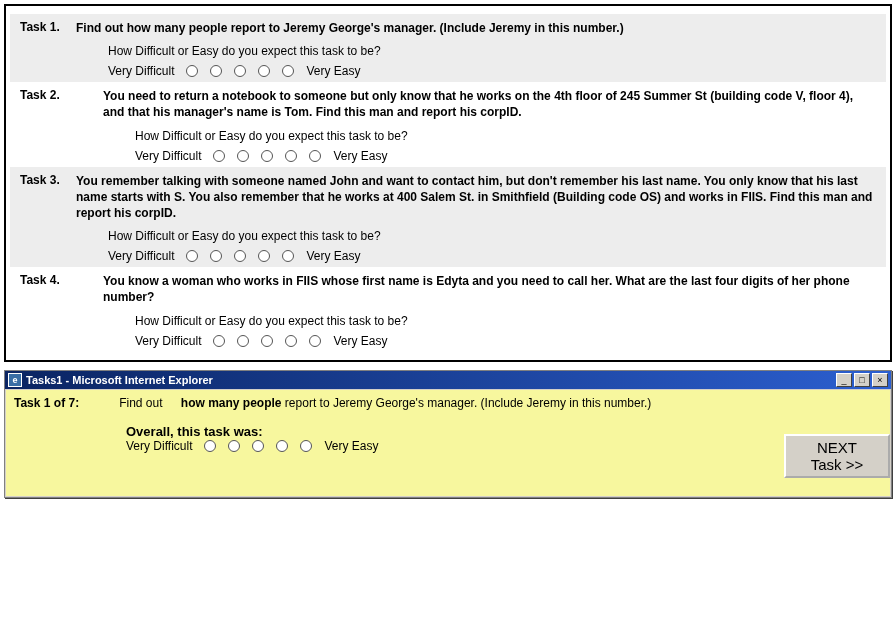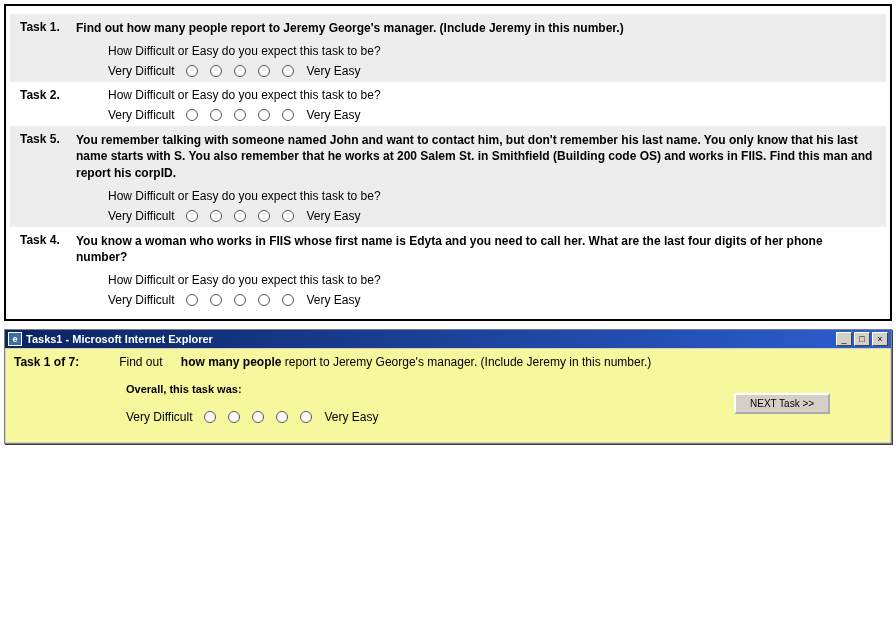--- a/index.html
+++ b/index.html
@@ -17,21 +17,21 @@
     background: #fff;
     padding: 8px 4px 8px 4px;
     width: 888px;
   }
   .task-block {
     display: flex;
     align-items: flex-start;
     padding: 6px 10px 4px 10px;
   }
   .task-block.gray { background: #ededed; }
-  .task-block.white { background: #ffffff; }
+  .task-block.white { background: #ffffff; gap: 27px; }
   .task-num {
     font-weight: bold;
     width: 56px;
     flex: 0 0 56px;
   }
   .task-body { flex: 1 1 auto; }
   .task-desc {
     font-weight: bold;
     margin-bottom: 8px;
     line-height: 1.35;
@@ -93,21 +93,21 @@
     border-right-color: #404040;
     border-bottom-color: #404040;
     font-size: 9px;
     line-height: 12px;
     text-align: center;
     color: #000;
     font-family: Tahoma, Arial, sans-serif;
   }
   .content-area {
     background: #f7f79e;
-    padding: 6px 6px 18px 8px;
+    padding: 6px 0 18px 8px;
     border: 1px solid #d4d0c8;
   }
   .task-header-line {
     display: flex;
     align-items: baseline;
     margin-bottom: 14px;
   }
   .task-of {
     font-weight: bold;
     margin-right: 40px;
@@ -124,29 +124,30 @@
   .enter-col { width: 140px; }
   .enter-col .lbl { font-weight: bold; font-size: 11px; margin-bottom: 2px; }
   .answer-input {
     width: 90px; height: 18px;
     border: 1px solid #000;
     background: #fff;
     padding: 1px 2px;
     font-size: 12px;
   }
   .overall-col { flex: 1 1 auto; }
-  .overall-col .lbl { font-weight: bold; font-size: 11px; margin-bottom: 15px; }
+  .overall-col .lbl { font-weight: bold; font-size: 13px; margin-bottom: 0; }
   .next-col { width: 150px; text-align: left; padding-top: 10px; }
   .next-btn {
     background: #d4d0c8;
     border: 2px outset #fff;
     padding: 3px 14px;
     font-family: Tahoma, Arial, sans-serif;
-    font-size: 10px;
+    font-size: 15px;
     cursor: pointer;
+    margin-left: 44px;
   }
 </style>
 </head>
 <body>
 
 <div class="top-panel">
 
   <div class="task-block gray">
     <div class="task-num">Task 1.</div>
     <div class="task-body">
@@ -160,37 +161,38 @@
         <span class="radio"></span>
         <span class="radio"></span>
         <span class="lbl-right">Very Easy</span>
       </div>
     </div>
   </div>
 
   <div class="task-block white">
     <div class="task-num">Task 2.</div>
     <div class="task-body">
+      <div class="task-desc">You need to return a notebook to someone but only know that he works on the 4th floor of 245 Summer St (building code V, floor 4), and that his manager's name is Tom. Find this man and report his corpID.</div>
       <div class="indent prompt-line">How Difficult or Easy do you expect this task to be?</div>
       <div class="indent scale-line">
         <span class="lbl-left">Very Difficult</span>
         <span class="radio"></span>
         <span class="radio"></span>
         <span class="radio"></span>
         <span class="radio"></span>
         <span class="radio"></span>
         <span class="lbl-right">Very Easy</span>
       </div>
     </div>
   </div>
 
   <div class="task-block gray">
-    <div class="task-num">Task 5.</div>
-    <div class="task-body">
-      <div class="task-desc">You remember talking with someone named John and want to contact him, but don't remember his last name. You only know that his last name starts with S. You also remember that he works at 200 Salem St. in Smithfield (Building code OS) and works in FIIS. Find this man and report his corpID.</div>
+    <div class="task-num">Task 3.</div>
+    <div class="task-body">
+      <div class="task-desc">You remember talking with someone named John and want to contact him, but don't remember his last name. You only know that his last name starts with S. You also remember that he works at 400 Salem St. in Smithfield (Building code OS) and works in FIIS. Find this man and report his corpID.</div>
       <div class="indent prompt-line">How Difficult or Easy do you expect this task to be?</div>
       <div class="indent scale-line">
         <span class="lbl-left">Very Difficult</span>
         <span class="radio"></span>
         <span class="radio"></span>
         <span class="radio"></span>
         <span class="radio"></span>
         <span class="radio"></span>
         <span class="lbl-right">Very Easy</span>
       </div>

